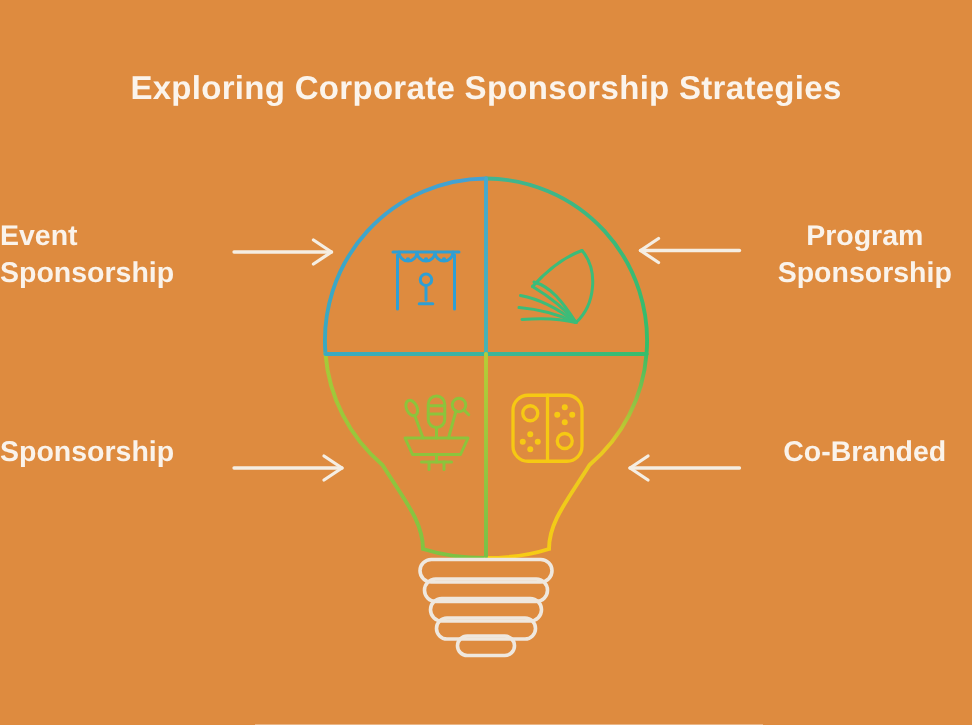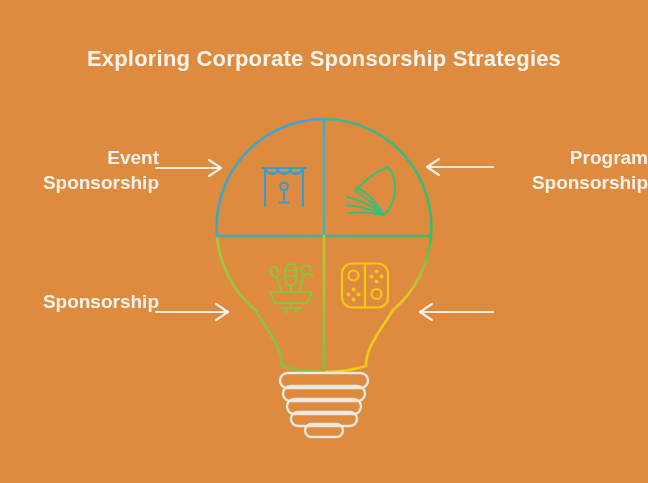--- a/index.html
+++ b/index.html
@@ -17,22 +17,22 @@
     position:absolute; top:46px; left:0; width:648px; margin:0;
     text-align:center; color:var(--title_text);
     font-size:22px; font-weight:700; letter-spacing:.2px;
   }
   .bulb-svg{position:absolute; left:0; top:0;}
   .label{
     position:absolute; color:var(--label_text);
     font-size:19px; font-weight:700; line-height:25px;
   }
   .label span{display:block;}
-  .label.right-align{text-align:right;margin-left:16px;}
-  .label.left-align{text-align:right;}
+  .label.right-align{}
+  .label.left-align{text-align:center;}
   #label-event   {left:0;   top:145px; width:143px;}
   #label-program {left:505px;top:145px; width:143px;}
   #label-media   {left:0;   top:289px; width:143px;}
   #label-cobranded{left:505px;top:289px;width:143px;}
 </style>
 </head>
 <body>
 
 <div class="canvas">
 
@@ -173,15 +173,16 @@
     <span>Sponsorship</span>
   </div>
   <div class="label left-align" id="label-program">
     <span>Program</span>
     <span>Sponsorship</span>
   </div>
   <div class="label right-align" id="label-media">
     <span>Sponsorship</span>
   </div>
   <div class="label left-align" id="label-cobranded">
+    <span>Co-Branded</span>
   </div>
 
 </div>
 
 </body></html>

